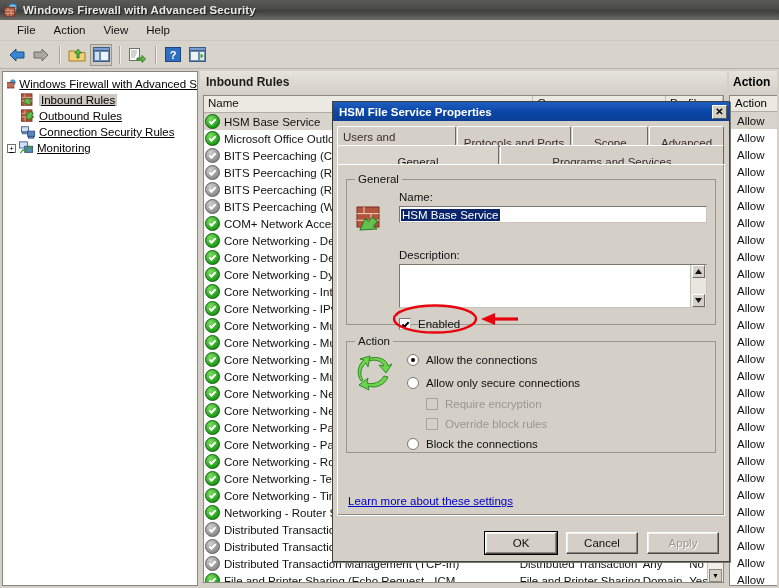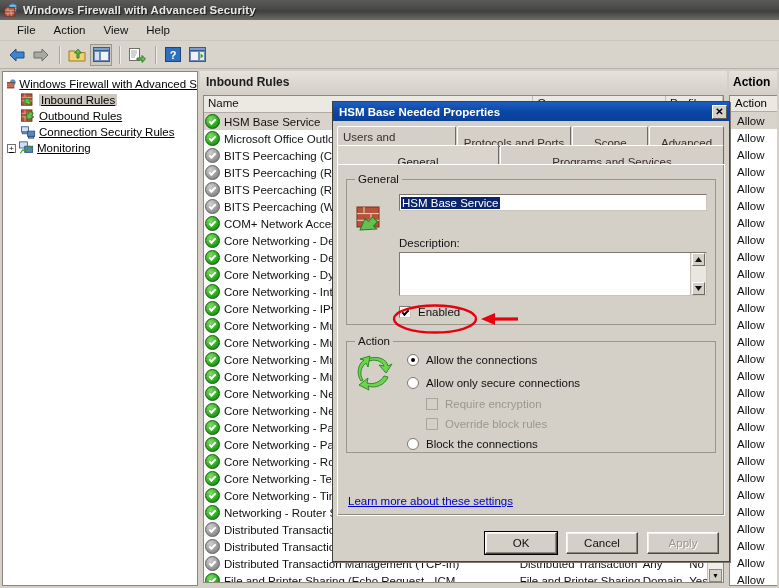--- a/index.html
+++ b/index.html
@@ -562,21 +562,21 @@
           <div class="actrow">Allow</div>
           <div class="actrow">Allow</div>
           <div class="actrow">Allow</div>
           <div class="actrow">Allow</div>
         </div>
     </div>
   </div>
 
   <div class="dialog">
     <div class="dlg-tb">
-      <span class="t">HSM Base Needed Properties</span>
+      <span class="t">HSM File Service Properties</span>
       <span class="xbtn">✕</span>
     </div>
 
     <div class="tabstrip">
       <div class="tabrow">
         <div class="tab" style="width:124px">Users and Computers</div>
         <div class="tab" style="width:120px">Protocols and Ports</div>
         <div class="tab" style="width:79px">Scope</div>
         <div class="tab" style="width:78px">Advanced</div>
       </div>
@@ -592,20 +592,21 @@
         <legend>General</legend>
         <div style="display:flex">
           <div style="width:44px;padding-top:14px">
             <svg width="34" height="32" viewBox="0 0 34 32">
               <rect x="2" y="2" width="22" height="20" fill="#b4543a" stroke="#7a2e1d" stroke-width="1"></rect>
               <path d="M2 8.6h22M2 15.3h22M9 2v6.6M16 8.6v6.7M9 15.3V22" stroke="#e8d6cb" stroke-width="1"></path>
               <path d="M10 30 L22 18 L17.4 18 L17.4 12 L10.6 12 L10.6 18 L6 18 Z" fill="#63c14e" stroke="#2e7a26" stroke-width="1" stroke-linejoin="round" transform="rotate(42 14 21)"></path>
             </svg>
           </div>
           <div style="flex:1">
+            <div class="lbl2">Name:</div>
             <div class="txtinput" style="margin-top:3px">
               <span class="sel-text">HSM Base Service</span>
             </div>
             <div class="lbl2" style="margin-top:26px">Description:</div>
             <div class="descbox" style="margin-top:3px">
               <span></span>
               <div class="descsb">
                 <div class="b" style="top:0">
                   <svg width="7" height="5" viewBox="0 0 7 5">
                       <path d="M3.5 0 L7 5 L0 5 Z" fill="#111"></path>

